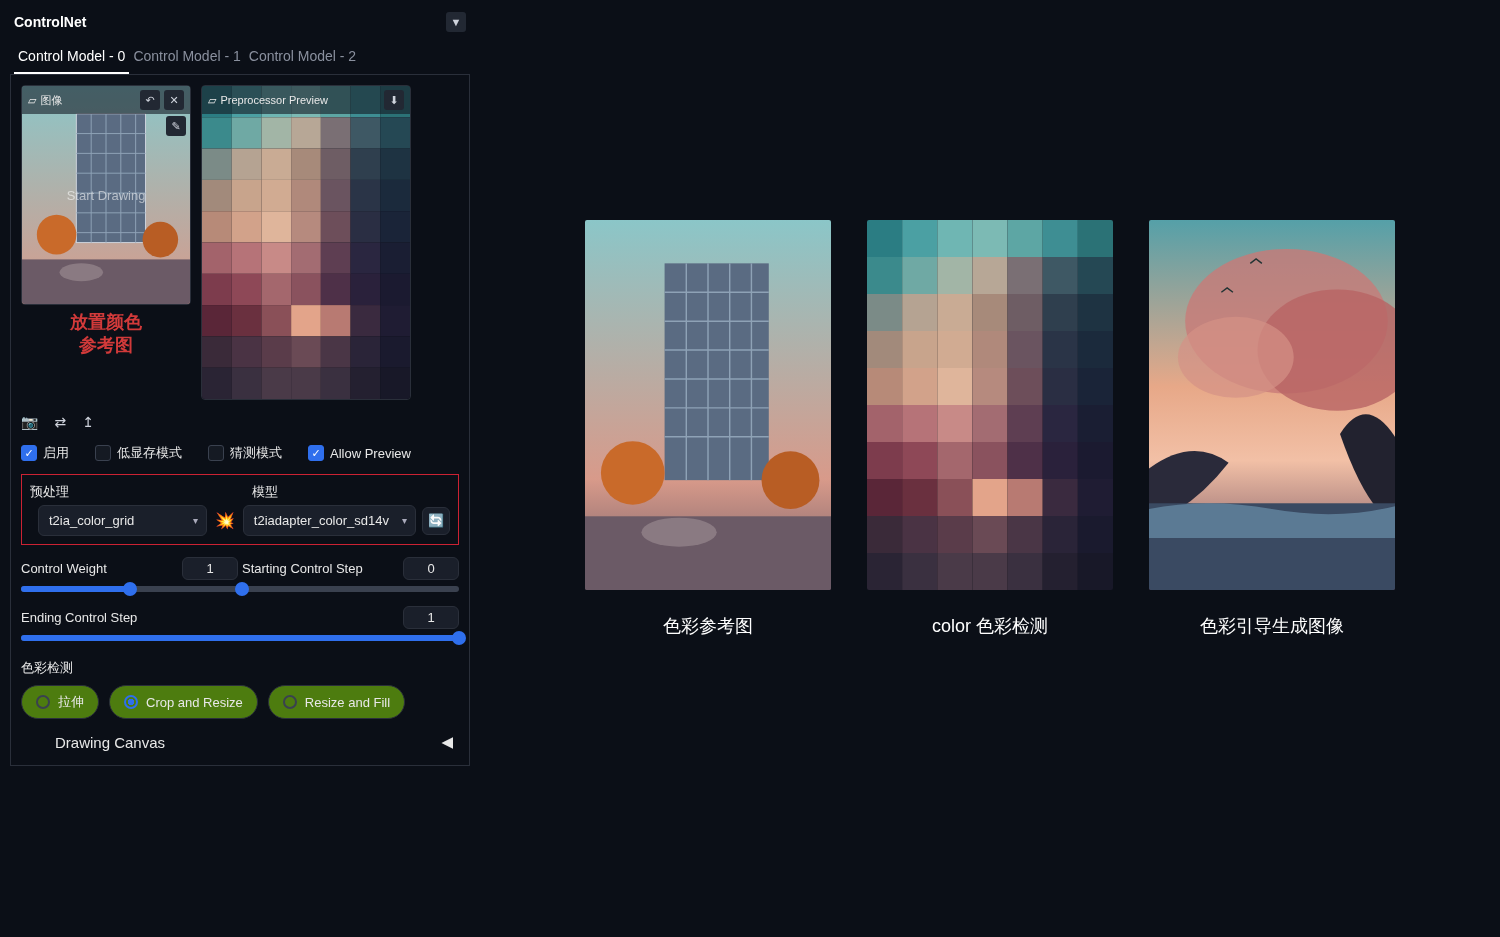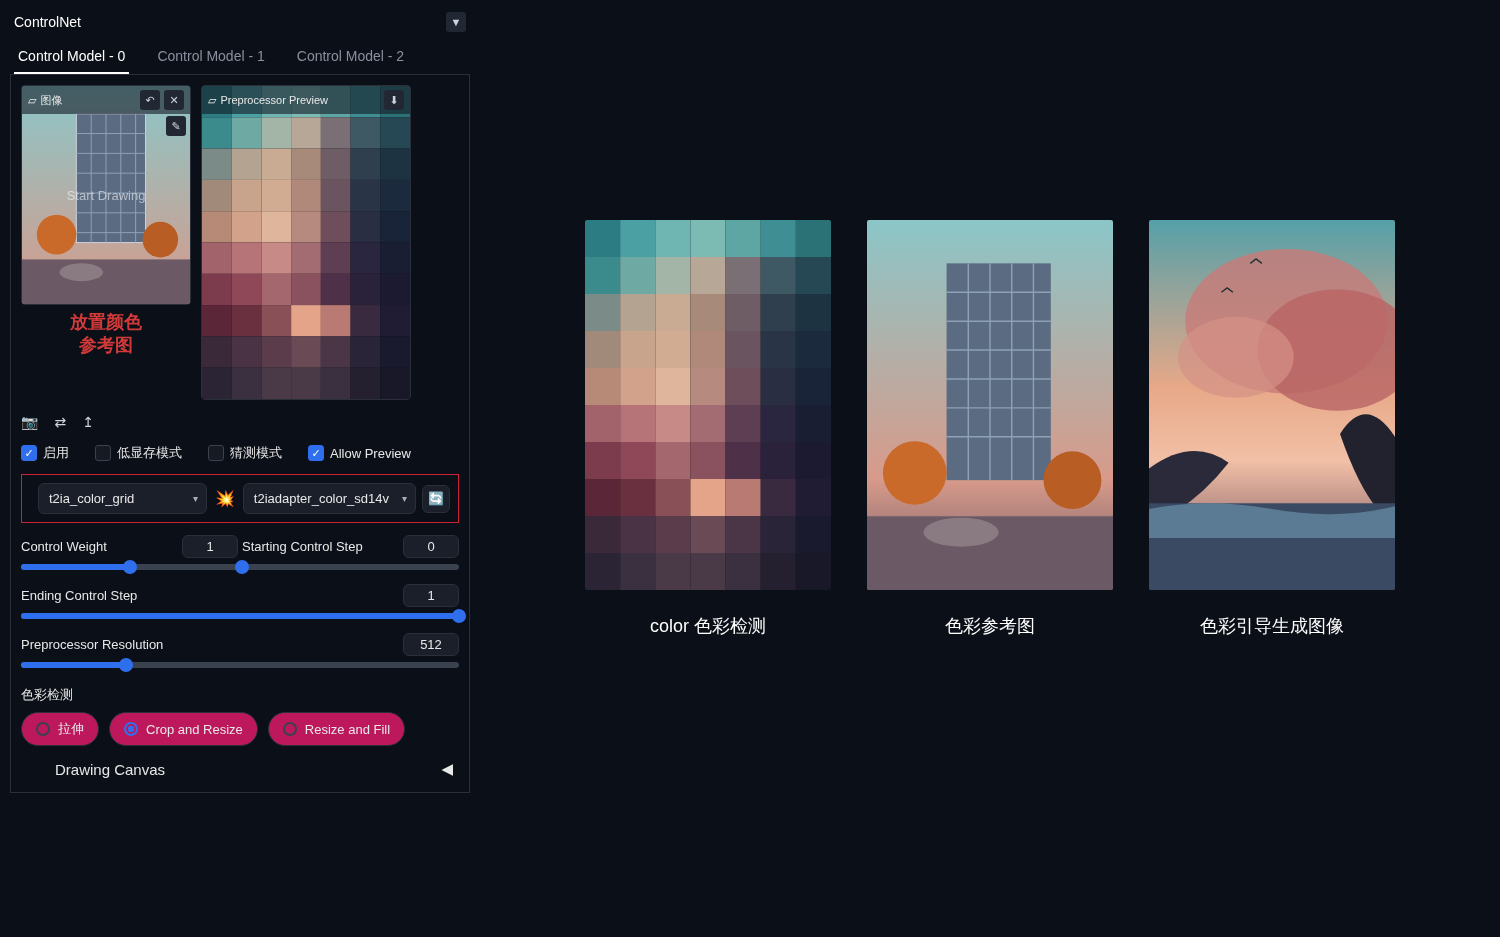--- a/index.html
+++ b/index.html
@@ -15,23 +15,24 @@
 .layout { display: flex; }
 .panel {
   width: 480px;
   padding: 8px 10px;
 }
 .panel-header {
   display: flex;
   justify-content: space-between;
   align-items: center;
   padding: 4px 4px 8px 4px;
+  font-weight: bold;
 }
 .panel-title { font-size: 14px; color: #fff; }
-.tabs { display: flex; gap: 24px; border-bottom: 1px solid #2a2f3a; padding: 0 4px; }
+.tabs { display: flex; border-bottom: 1px solid #2a2f3a; padding: 0 4px; }
 .tab { padding: 8px 4px; color: #8a909e; cursor: pointer; font-size: 14px; }
 .tab.active { color: #fff; border-bottom: 2px solid #fff; }
 .panel-body {
   border: 1px solid #2a2f3a;
   border-top: none;
   padding: 10px;
 }
 .img-row { display: flex; gap: 10px; align-items: flex-start; }
 .img-box { position: relative; border: 1px solid #2a2f3a; border-radius: 4px; overflow: hidden; }
 .img-header {
@@ -102,21 +103,21 @@
   height:6px; background:#3a414f; border-radius:3px; position:relative;
 }
 .slider-fill { position:absolute; left:0; top:0; bottom:0; background:#2f6fed; border-radius:3px; }
 .slider-thumb {
   position:absolute; top:50%; width:14px; height:14px; border-radius:50%;
   background:#2f6fed; transform:translate(-50%,-50%);
 }
 .resize-row { display:flex; gap:10px; margin-top:8px; }
 .pill {
   display:flex; align-items:center; gap:8px; padding:7px 14px;
-  background:#be185d; border:1px solid #2a2f3a; border-radius:18px;
+  background:#4d7c0f; border:1px solid #2a2f3a; border-radius:18px;
   cursor:pointer; font-size:13px;
 }
 .radio {
   width:14px; height:14px; border-radius:50%; border:2px solid #3a414f;
   display:inline-block;
 }
 .radio.sel { border-color:#2f6fed; background:radial-gradient(circle,#2f6fed 45%,transparent 50%); }
 .canvas-acc {
   display:flex; justify-content:space-between; align-items:center;
   padding:14px 6px 4px; font-size:15px; cursor:pointer;margin-left:28px;
@@ -299,20 +300,24 @@
             <span class="checkbox"></span>
             <span>猜测模式</span>
           </label>
         <label class="check">
             <span class="checkbox checked"></span>
             <span>Allow Preview</span>
           </label>
       </div>
 
       <div class="section-red">
+        <div class="labels">
+          <div class="half">预处理</div>
+          <div class="half" style="margin-left:24px">模型</div>
+        </div>
         <div class="dd-row">
           <div class="dropdown">t2ia_color_grid</div>
           <span class="bang">💥</span>
           <div class="dropdown">t2iadapter_color_sd14v</div>
           <div class="refresh-btn">🔄</div>
         </div>
       </div>
 
       <div class="slider-group">
         <div class="slider-row">
@@ -344,32 +349,20 @@
               <span class="slider-label">Ending Control Step</span>
               <span class="slider-val">1</span>
             </div>
             <div class="slider-track">
               <div class="slider-fill" style="width:100%"></div>
                 <div class="slider-thumb" style="left:100%"></div>
             </div>
           </div>
         </div>
 
-        <div class="slider-row" style="margin-top:14px">
-          <div class="slider-col">
-            <div class="slider-head">
-              <span class="slider-label">Preprocessor Resolution</span>
-              <span class="slider-val">512</span>
-            </div>
-            <div class="slider-track">
-              <div class="slider-fill" style="width:24%"></div>
-                <div class="slider-thumb" style="left:24%"></div>
-            </div>
-          </div>
-        </div>
       </div>
 
       <div style="margin-top:18px">
         <div style="margin-bottom:8px">色彩检测</div>
         <div class="resize-row">
           <div class="pill">
               <span class="radio"></span>
               <span>拉伸</span>
             </div>
           <div class="pill">
@@ -385,20 +378,52 @@
 
       <div class="canvas-acc">
         <span>Drawing Canvas</span>
         <span>◀</span>
       </div>
     </div>
   </div>
 
   <div class="showcase">
     <div class="showcase-row">
+      <div>
+        <div class="big-image">
+          <svg viewBox="0 0 170 256" preserveAspectRatio="none">
+            <defs>
+                <linearGradient id="sky2" x1="0" y1="0" x2="0" y2="1">
+                  <stop offset="0" stop-color="#8bc6c8"></stop>
+                  <stop offset=".7" stop-color="#d89a8a"></stop>
+                  <stop offset="1" stop-color="#6b5a66"></stop>
+                </linearGradient>
+              </defs>
+            <rect width="170" height="256" fill="url(#sky2)"></rect>
+            <rect x="55" y="30" width="72" height="150" fill="#5a6b82"></rect>
+            <g stroke="#8ea2b6" stroke-width="1">
+              <line x1="55" y1="50" x2="127" y2="50"></line>
+                <line x1="55" y1="70" x2="127" y2="70"></line>
+                <line x1="55" y1="90" x2="127" y2="90"></line>
+              <line x1="55" y1="110" x2="127" y2="110"></line>
+                <line x1="55" y1="130" x2="127" y2="130"></line>
+                <line x1="55" y1="150" x2="127" y2="150"></line>
+              <line x1="70" y1="30" x2="70" y2="180"></line>
+                <line x1="85" y1="30" x2="85" y2="180"></line>
+                <line x1="100" y1="30" x2="100" y2="180"></line>
+                <line x1="115" y1="30" x2="115" y2="180"></line>
+            </g>
+            <circle cx="33" cy="175" r="22" fill="#c96a2a"></circle>
+            <circle cx="142" cy="180" r="20" fill="#b85d24"></circle>
+            <rect x="0" y="205" width="170" height="51" fill="#6b5a66"></rect>
+            <ellipse cx="65" cy="216" rx="26" ry="10" fill="#8a7a82"></ellipse>
+          </svg>
+        </div>
+        <div class="caption">色彩参考图</div>
+      </div>
       <div>
         <div class="big-image">
           <svg viewBox="0 0 7 10" preserveAspectRatio="none">
             <rect x="0" y="0" width="1" height="1" fill="#2b7d83"></rect>
               <rect x="1" y="0" width="1" height="1" fill="#4ba0a3"></rect>
               <rect x="2" y="0" width="1" height="1" fill="#6fb6b3"></rect>
               <rect x="3" y="0" width="1" height="1" fill="#7cbab4"></rect>
               <rect x="4" y="0" width="1" height="1" fill="#5da6a4"></rect>
               <rect x="5" y="0" width="1" height="1" fill="#3e8e93"></rect>
               <rect x="6" y="0" width="1" height="1" fill="#2b7276"></rect>
@@ -466,52 +491,20 @@
               <rect x="5" y="9" width="1" height="1" fill="#242030"></rect>
               <rect x="6" y="9" width="1" height="1" fill="#181828"></rect>
           </svg>
         </div>
         <div class="caption">color 色彩检测</div>
       </div>
       <div>
         <div class="big-image">
           <svg viewBox="0 0 170 256" preserveAspectRatio="none">
             <defs>
-                <linearGradient id="sky2" x1="0" y1="0" x2="0" y2="1">
-                  <stop offset="0" stop-color="#8bc6c8"></stop>
-                  <stop offset=".7" stop-color="#d89a8a"></stop>
-                  <stop offset="1" stop-color="#6b5a66"></stop>
-                </linearGradient>
-              </defs>
-            <rect width="170" height="256" fill="url(#sky2)"></rect>
-            <rect x="55" y="30" width="72" height="150" fill="#5a6b82"></rect>
-            <g stroke="#8ea2b6" stroke-width="1">
-              <line x1="55" y1="50" x2="127" y2="50"></line>
-                <line x1="55" y1="70" x2="127" y2="70"></line>
-                <line x1="55" y1="90" x2="127" y2="90"></line>
-              <line x1="55" y1="110" x2="127" y2="110"></line>
-                <line x1="55" y1="130" x2="127" y2="130"></line>
-                <line x1="55" y1="150" x2="127" y2="150"></line>
-              <line x1="70" y1="30" x2="70" y2="180"></line>
-                <line x1="85" y1="30" x2="85" y2="180"></line>
-                <line x1="100" y1="30" x2="100" y2="180"></line>
-                <line x1="115" y1="30" x2="115" y2="180"></line>
-            </g>
-            <circle cx="33" cy="175" r="22" fill="#c96a2a"></circle>
-            <circle cx="142" cy="180" r="20" fill="#b85d24"></circle>
-            <rect x="0" y="205" width="170" height="51" fill="#6b5a66"></rect>
-            <ellipse cx="65" cy="216" rx="26" ry="10" fill="#8a7a82"></ellipse>
-          </svg>
-        </div>
-        <div class="caption">色彩参考图</div>
-      </div>
-      <div>
-        <div class="big-image">
-          <svg viewBox="0 0 170 256" preserveAspectRatio="none">
-            <defs>
               <linearGradient id="sky3" x1="0" y1="0" x2="0" y2="1">
                 <stop offset="0" stop-color="#55a0a8"></stop>
                   <stop offset=".45" stop-color="#e7a888"></stop>
                   <stop offset=".65" stop-color="#f2c0a6"></stop>
                   <stop offset="1" stop-color="#5a3a52"></stop>
               </linearGradient>
             </defs>
             <rect width="170" height="256" fill="url(#sky3)"></rect>
             <ellipse cx="95" cy="70" rx="70" ry="50" fill="#c87a78" opacity=".8"></ellipse>
             <ellipse cx="130" cy="90" rx="55" ry="42" fill="#b86464" opacity=".8"></ellipse>

